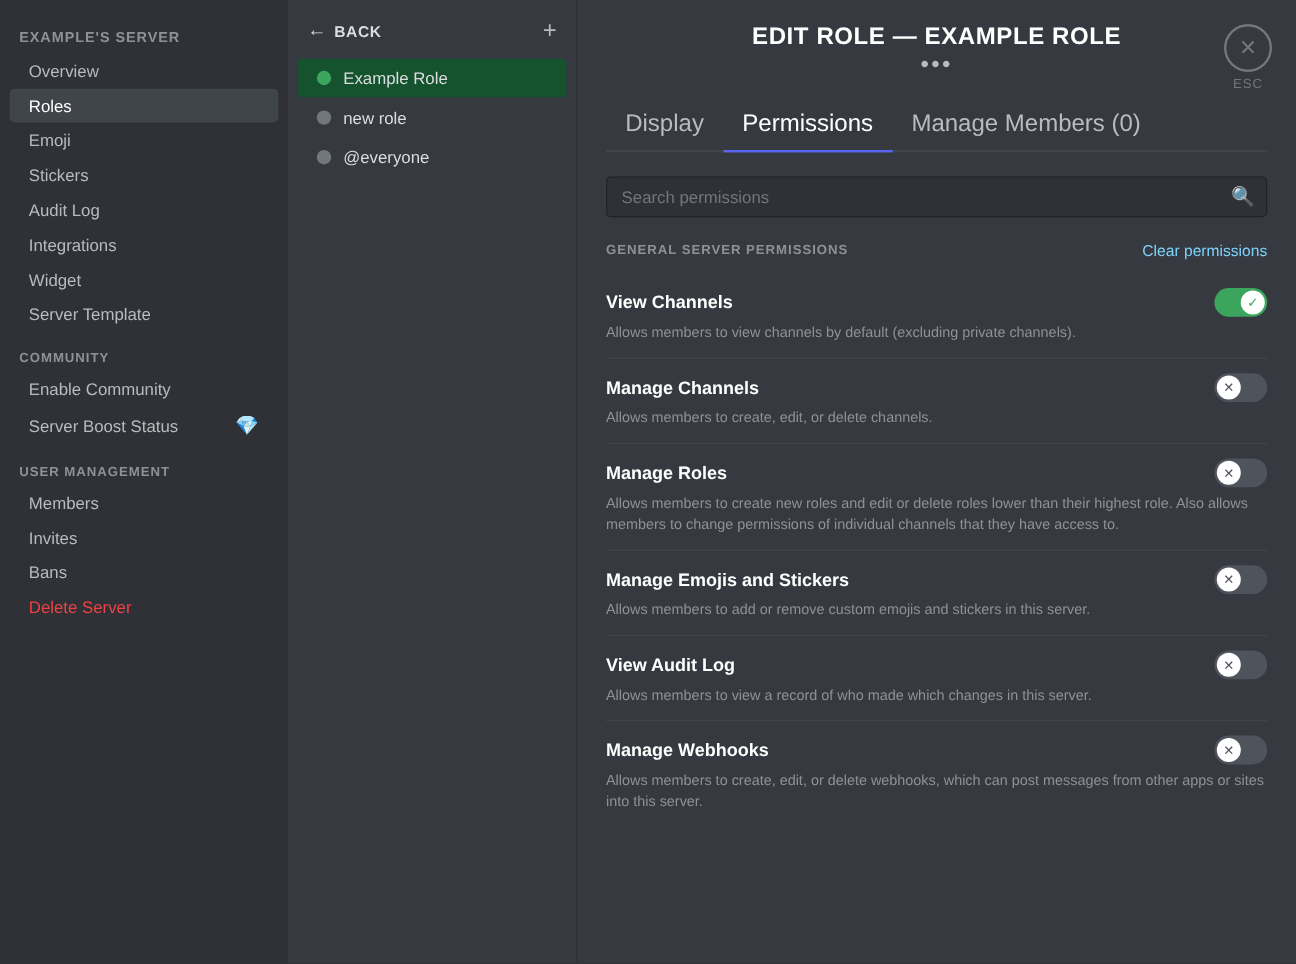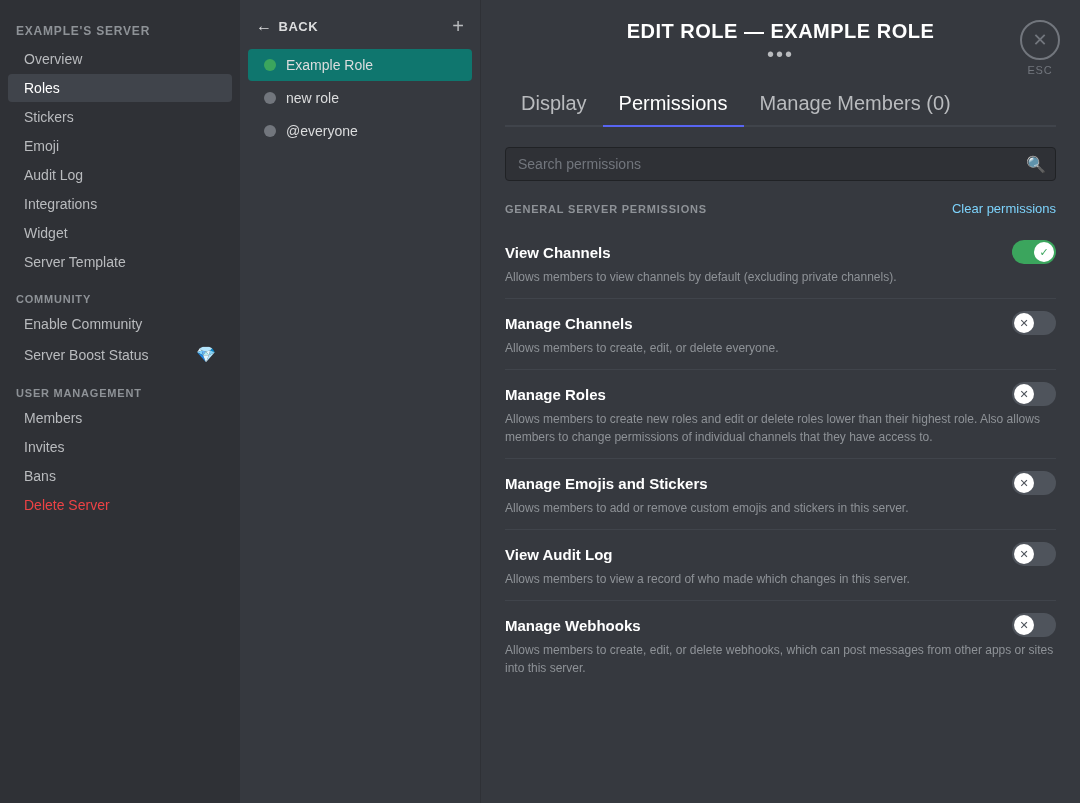--- a/index.html
+++ b/index.html
@@ -101,21 +101,21 @@
     }
     .role-item {
       display: flex;
       align-items: center;
       gap: 10px;
       padding: 8px 16px;
       cursor: pointer;
       border-radius: 4px;
       margin: 1px 8px;
     }
-    .role-item.active { background: #0f766e; }
+    .role-item.active { background: #14532d; }
     .role-dot {
       width: 12px;
       height: 12px;
       border-radius: 50%;
       flex-shrink: 0;
     }
     .role-name {
       font-size: 14px;
       color: #dcddde;
     }
@@ -314,24 +314,24 @@
 <div class="sidebar">
   <div class="sidebar-server-name">Example's Server</div>
 
   <div class="sidebar-item">
     <span>Overview</span>
   </div>
   <div class="sidebar-item active">
     <span>Roles</span>
   </div>
   <div class="sidebar-item">
+    <span>Emoji</span>
+  </div>
+  <div class="sidebar-item">
     <span>Stickers</span>
-  </div>
-  <div class="sidebar-item">
-    <span>Emoji</span>
   </div>
   <div class="sidebar-item">
     <span>Audit Log</span>
   </div>
   <div class="sidebar-item">
     <span>Integrations</span>
   </div>
   <div class="sidebar-item">
     <span>Widget</span>
   </div>
@@ -425,21 +425,21 @@
 
     <div class="perm-row">
       <div class="perm-top">
         <span class="perm-name">Manage Channels</span>
         <div class="toggle off">
           <div class="toggle-knob">
             <span class="toggle-x">✕</span>
           </div>
         </div>
       </div>
-      <div class="perm-desc">Allows members to create, edit, or delete everyone.</div>
+      <div class="perm-desc">Allows members to create, edit, or delete channels.</div>
     </div>
 
     <div class="perm-row">
       <div class="perm-top">
         <span class="perm-name">Manage Roles</span>
         <div class="toggle off">
           <div class="toggle-knob">
             <span class="toggle-x">✕</span>
           </div>
         </div>

